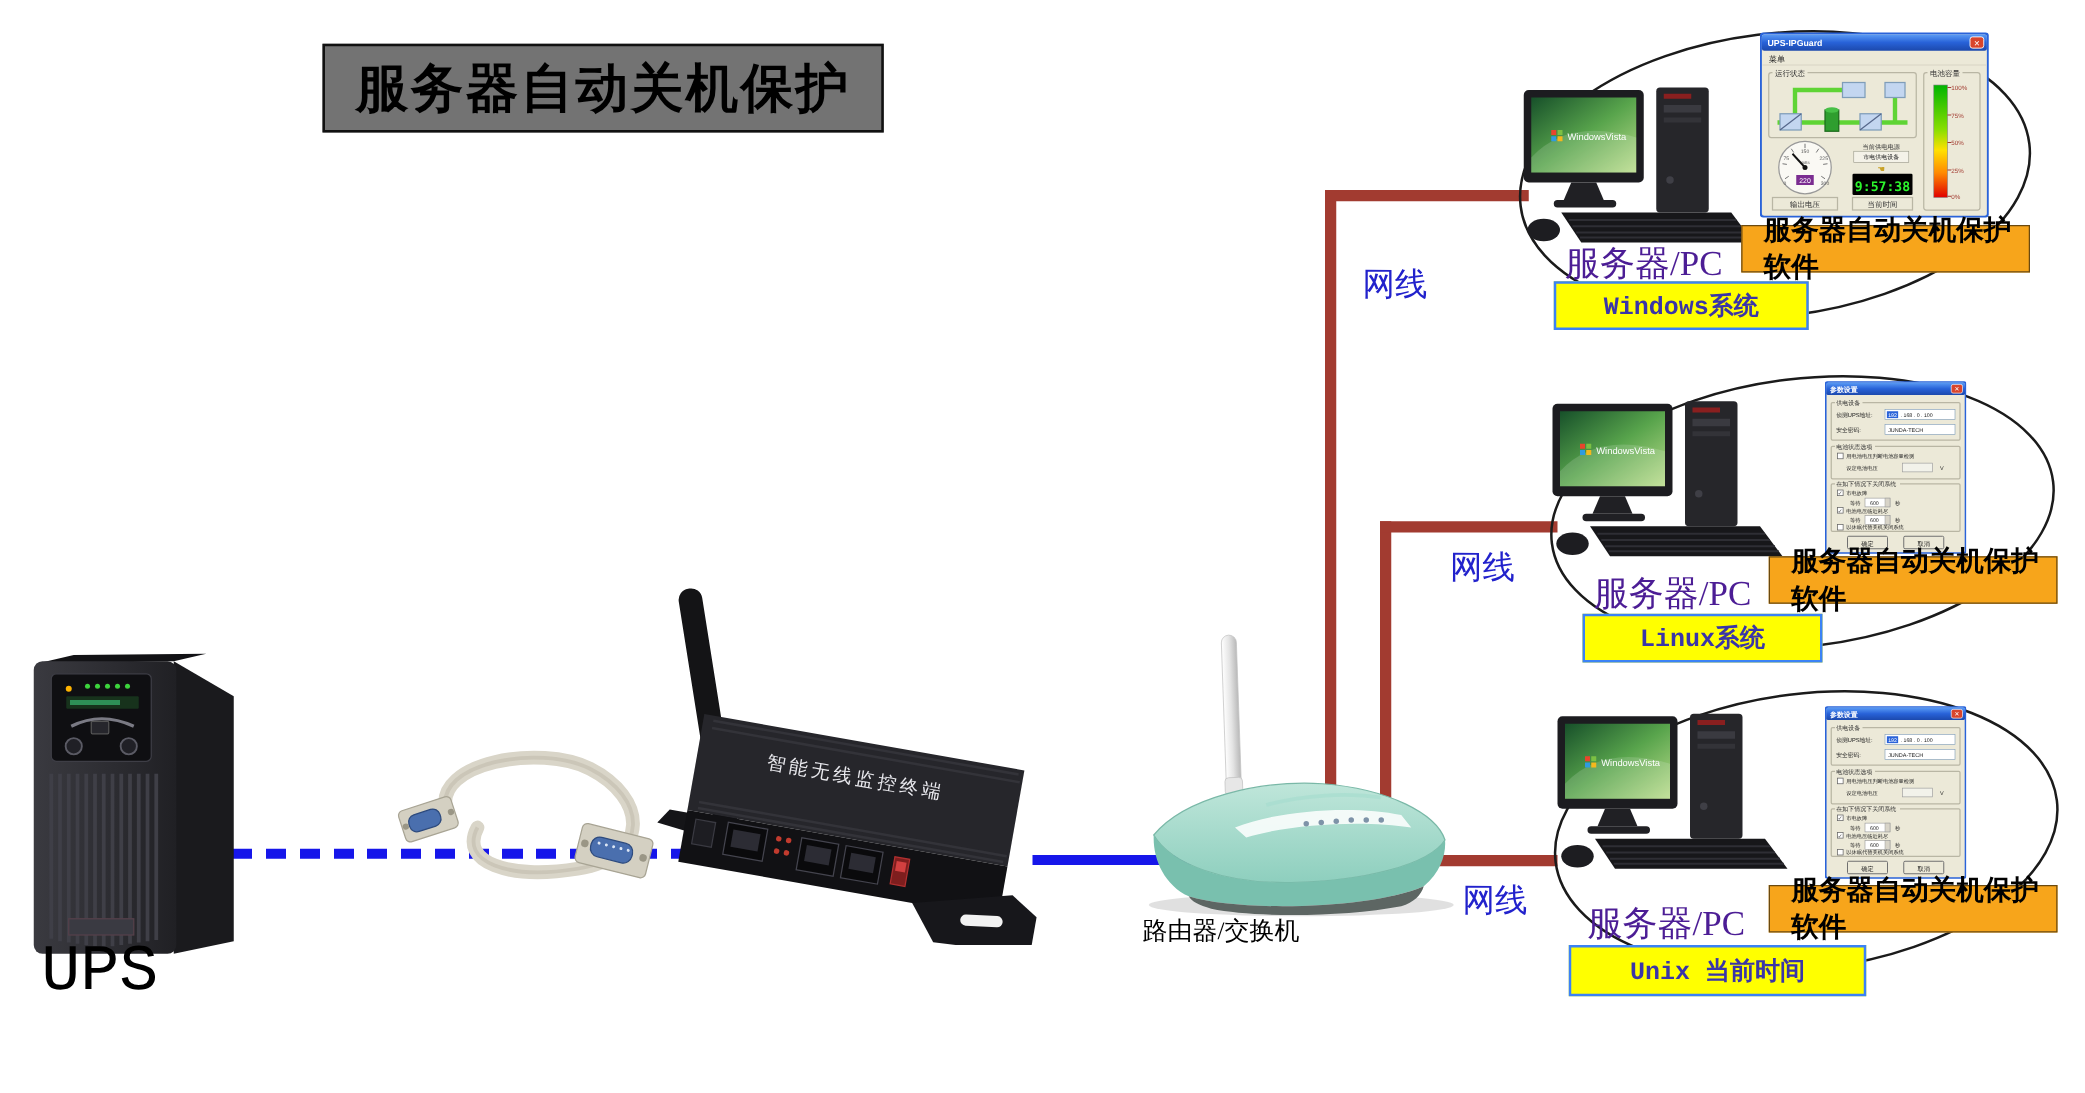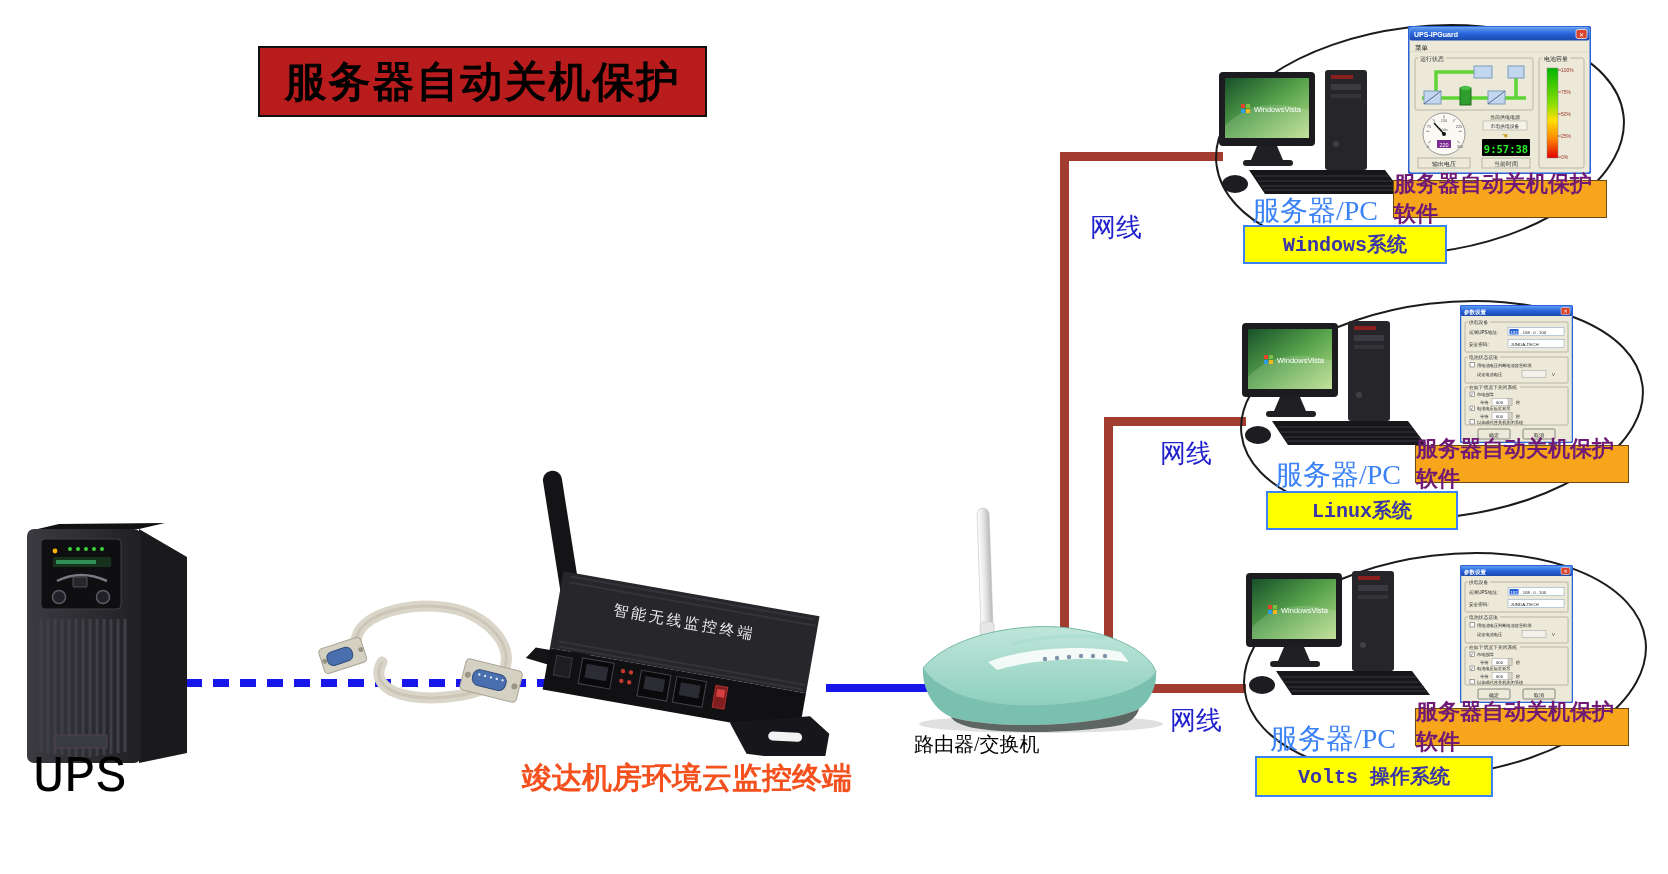--- a/index.html
+++ b/index.html
@@ -1,29 +1,29 @@
 <!DOCTYPE html>
 <html><head>
 <meta charset="utf-8">
 <style>
   html,body{margin:0;padding:0;background:#fff;}
   #stage{position:relative;width:1668px;height:874px;background:#ffffff;overflow:hidden;
          font-family:"Liberation Sans",sans-serif;}
   .abs{position:absolute;}
-  .title-box{left:258px;top:46px;width:445px;height:67px;background:#b91c1c;border:2px solid #111;
+  .title-box{left:258px;top:35px;width:445px;height:67px;background:#737373;border:2px solid #111;
              display:flex;align-items:center;justify-content:center;font-size:42px;font-weight:900;color:#000;letter-spacing:2px;}
   .lan-h,.lan-v{background:#a23b30;}
   .lan-label{color:#2222cc;font-size:26px;font-family:"Liberation Sans",sans-serif;margin-top:48px;}
   .blue-solid{background:#1616ea;}
   .blue-dashed{background:repeating-linear-gradient(90deg,#1616ea 0 16px,transparent 16px 27px);}
-  .pc-label{color:#3b82f6;font-size:28px;font-family:"Liberation Serif",serif;}
+  .pc-label{color:#4c1d95;font-size:28px;font-family:"Liberation Serif",serif;}
   .os-box{background:#ffff00;border:2px solid #3b82f6;display:flex;align-items:center;justify-content:center;
           color:#3a35a8;font-weight:bold;font-size:20px;font-family:"Liberation Mono",monospace;}
   .sw-box{background:#f7a51b;border:1px solid #6b4a10;display:flex;align-items:center;justify-content:center;
-          color:#701a75;font-weight:bold;font-size:22px;}
+          color:#000000;font-weight:bold;font-size:22px;padding-left:17px;}
   .terminal-label{color:#f4511e;font-size:30px;font-weight:bold;}
   .rs232-label{color:#2222cc;font-size:34px;font-weight:600;}
   .ups-label{color:#000;font-size:52px;font-family:Liberation Mono, monospace;}
   .router-label{color:#000;font-size:20px;font-family:"Liberation Serif",serif;}
   svg text{font-family:"Liberation Sans",sans-serif;}
   .seg{font-family:"DejaVu Sans Mono",monospace;}
 </style>
 </head>
 <body>
 
@@ -169,21 +169,20 @@
       <rect x="156" y="232" width="30" height="26" fill="#0a0a0c" stroke="#44444e"></rect>
       <rect x="161" y="237" width="20" height="13" fill="#2c2c34"></rect>
       <rect x="192" y="232" width="30" height="26" fill="#0a0a0c" stroke="#44444e"></rect>
       <rect x="197" y="237" width="20" height="13" fill="#2c2c34"></rect>
       <rect x="232" y="234" width="12" height="22" fill="#7e1e1e" stroke="#b03030"></rect>
       <rect x="234" y="237" width="8" height="8" fill="#d24040"></rect>
       <polygon points="252,268 330,248 352,262 352,292 274,296" fill="#17171b"></polygon>
       <rect x="292" y="268" width="34" height="9" rx="4.5" fill="#f2f2f2" transform="rotate(-7 309 272)"></rect>
     </g>
   </svg>
-  <div class="abs terminal-label" style="left:522px;top:758px">竣达机房环境云监控终端</div>
 
   <svg class="abs" style="left:893px;top:476px" width="278" height="262" viewBox="0 0 278 262">
     <g transform="rotate(-2 95 150)">
       <rect x="88" y="32" width="12" height="122" rx="6" fill="url(#antGrad)" stroke="#c2c2c2" stroke-width="0.6"></rect>
       <rect x="87" y="146" width="14" height="14" rx="3" fill="#e7e7e7" stroke="#c2c2c2" stroke-width="0.6"></rect>
     </g>
     <ellipse cx="148" cy="248" rx="122" ry="9" fill="#000" opacity="0.12"></ellipse>
     <path d="M30,192 C55,162 115,148 165,151 C218,155 256,175 263,196
              C250,216 198,229 140,230 C88,231 44,216 30,192 Z" fill="url(#routerTop)" stroke="#79b8a7" stroke-width="1"></path>
     <path d="M30,192 C44,216 88,231 140,230 C198,229 250,216 263,196
@@ -490,16 +489,16 @@
 
   <div class="abs pc-label" style="left:1252px;top:192px">服务器/PC</div>
   <div class="abs os-box" style="left:1243px;top:225px;width:200px;height:35px">Windows系统</div>
   <div class="abs sw-box" style="left:1393px;top:180px;width:212px;height:36px">服务器自动关机保护软件</div>
 
   <div class="abs pc-label" style="left:1275px;top:456px">服务器/PC</div>
   <div class="abs os-box" style="left:1266px;top:491px;width:188px;height:35px">Linux系统</div>
   <div class="abs sw-box" style="left:1415px;top:445px;width:212px;height:36px">服务器自动关机保护软件</div>
 
   <div class="abs pc-label" style="left:1270px;top:720px">服务器/PC</div>
-  <div class="abs os-box" style="left:1255px;top:756px;width:234px;height:37px">Volts 操作系统</div>
+  <div class="abs os-box" style="left:1255px;top:756px;width:234px;height:37px">Unix 当前时间</div>
   <div class="abs sw-box" style="left:1415px;top:708px;width:212px;height:36px">服务器自动关机保护软件</div>
 
 </div>
 
 </body></html>

